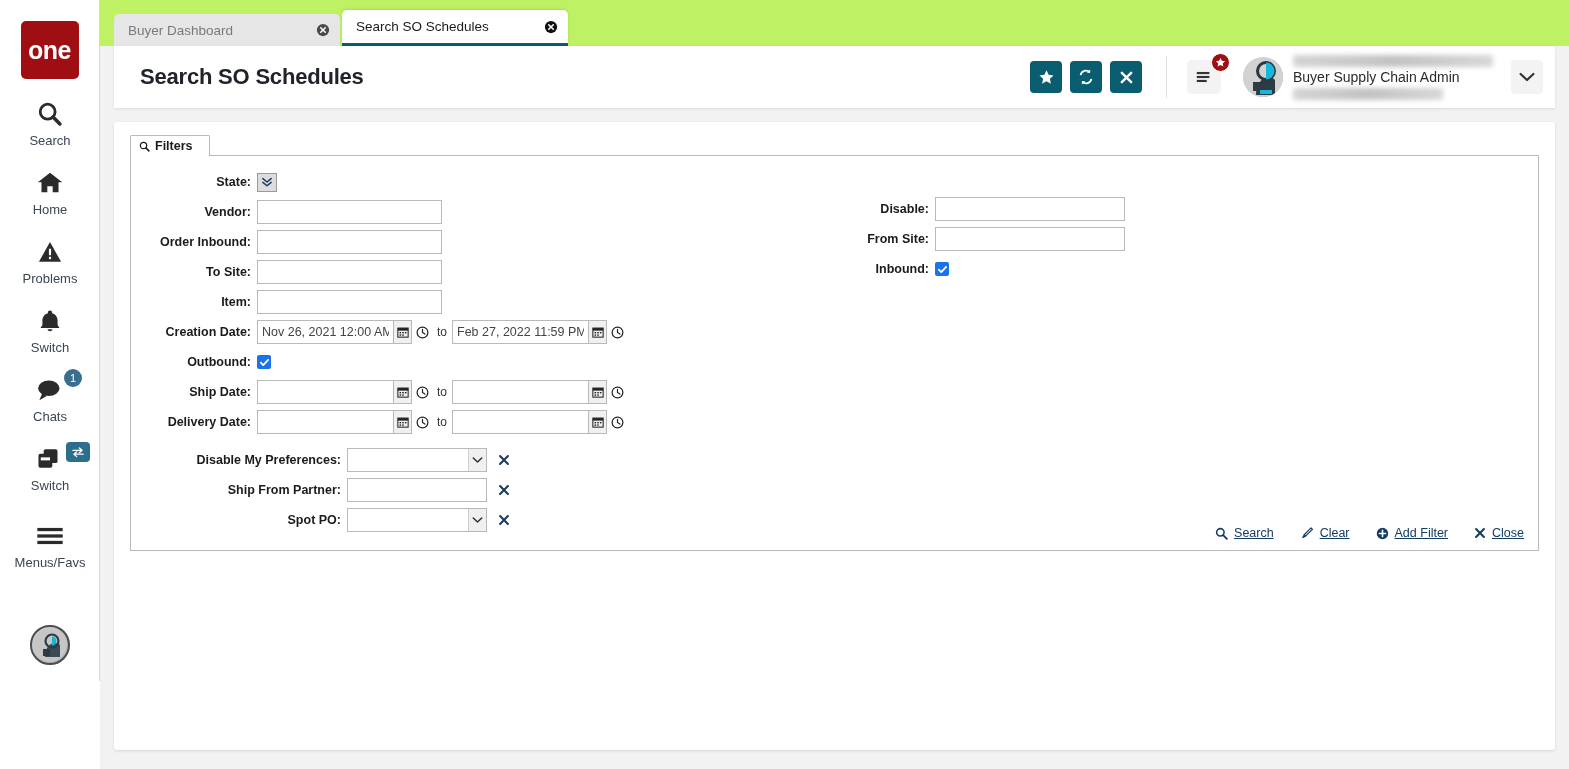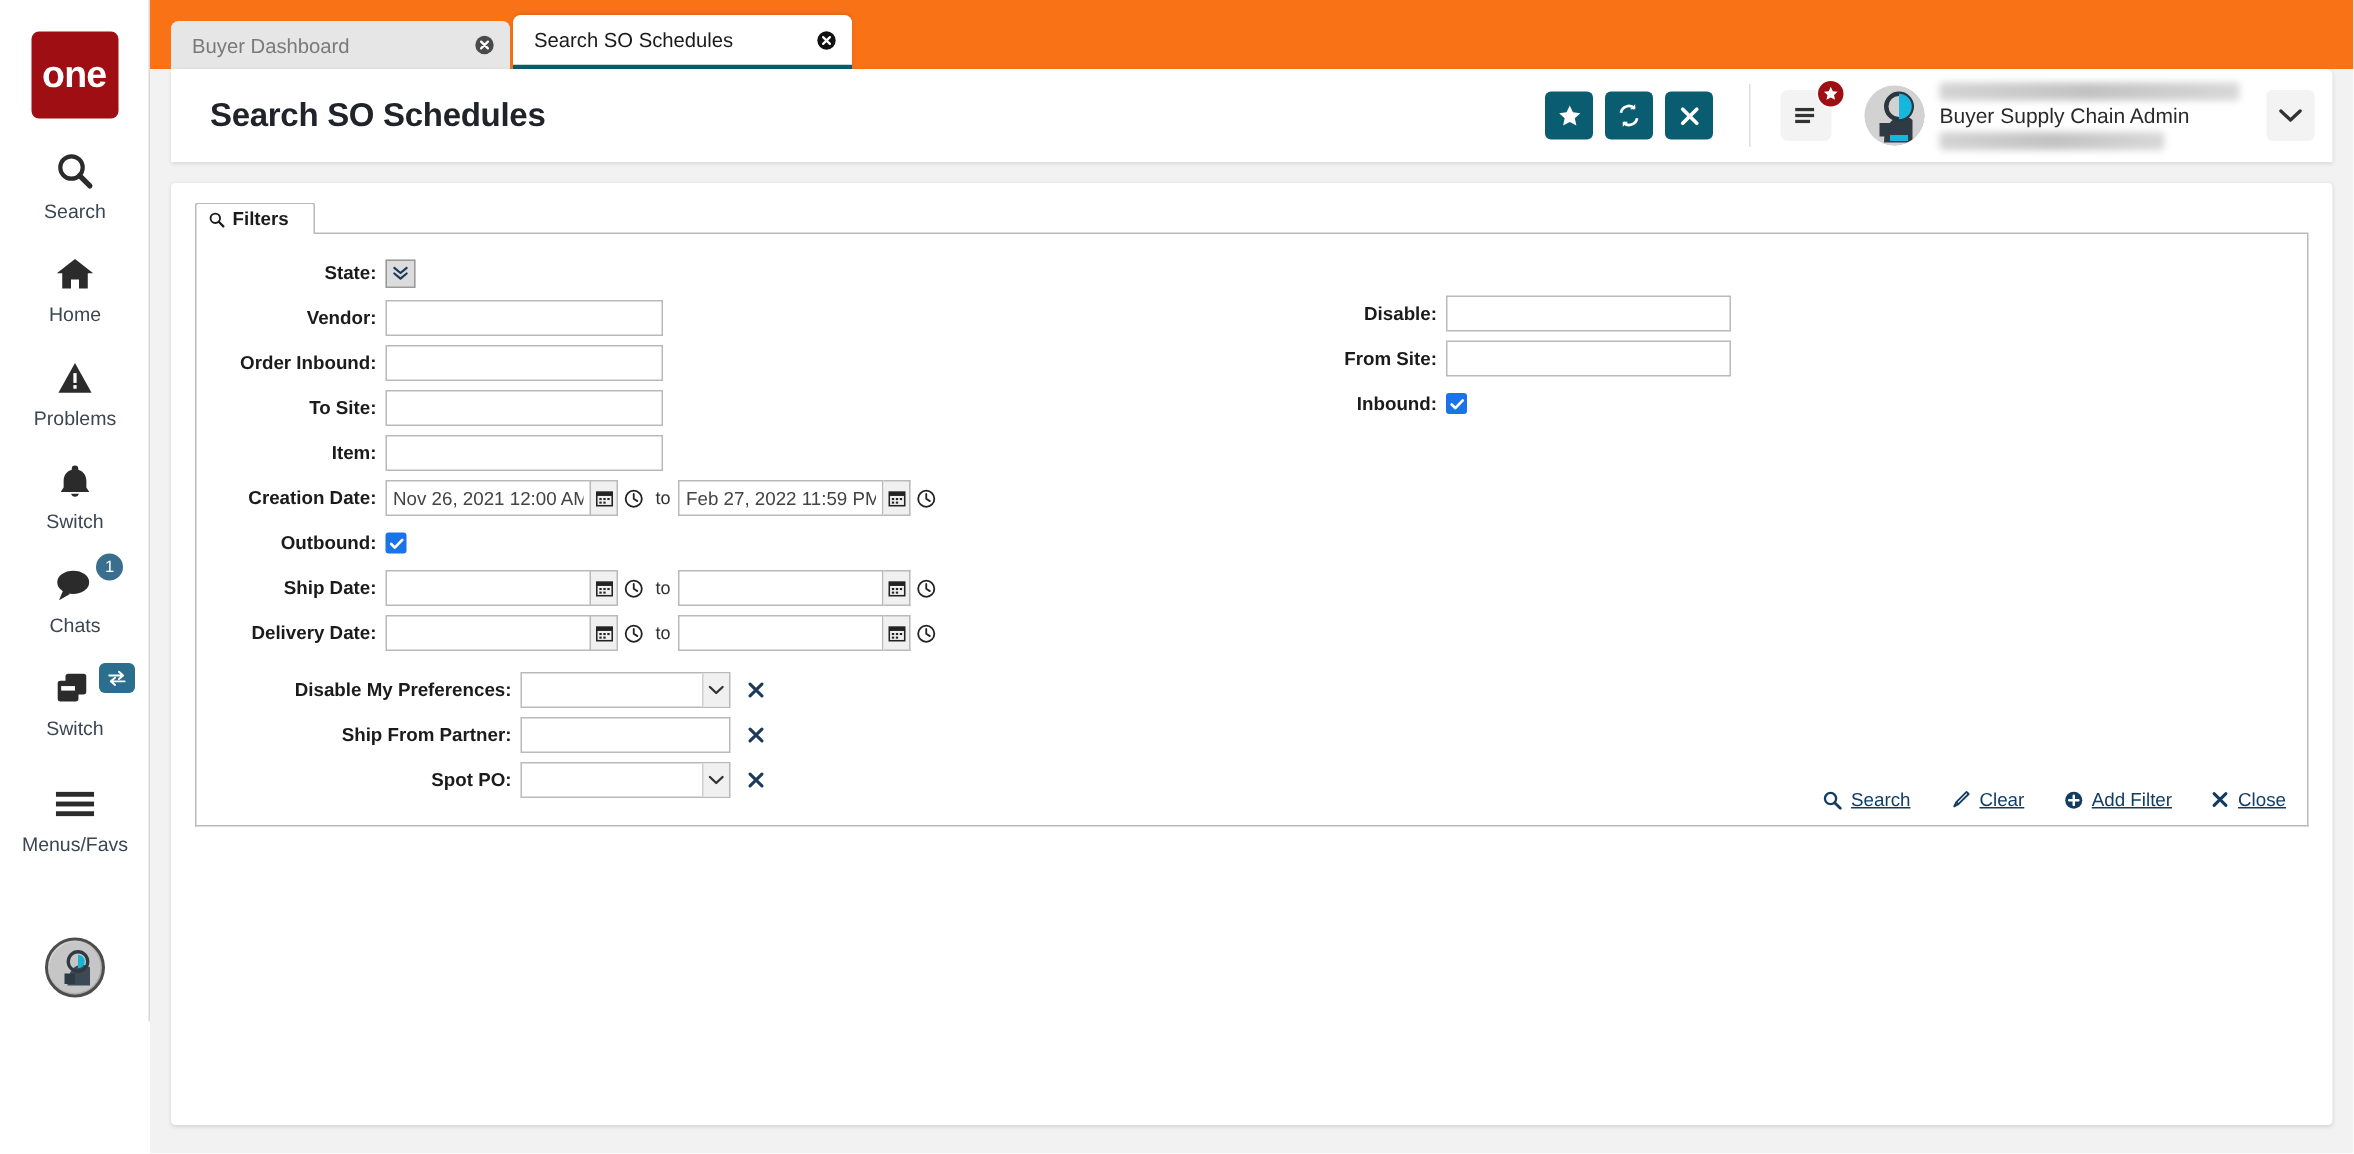--- a/index.html
+++ b/index.html
@@ -82,21 +82,21 @@
     flex: 1 1 auto; height: 769px;
     background: #f2f2f2;
     position: relative;
   }
 
   
   .tabstrip {
     height: 46px;
     display: flex; align-items: flex-end;
     padding-left: 14px;
-    background: #f97316;
+    background: #bef264;
   }
   .tab {
     height: 32px;
     min-width: 226px;
     display: flex; align-items: center; justify-content: space-between;
     padding: 0 10px 0 14px;
     border-radius: 5px 5px 0 0;
     font-size: 13.5px;
     cursor: pointer;
     position: relative;
@@ -213,21 +213,21 @@
   }
   .ftab-fill { flex: 1 1 auto; border-bottom: 1px solid #b9b9b9; height: 100%; }
   .fpanel {
     border: 1px solid #b9b9b9;
     border-top: none;
     padding: 14px 16px 12px 16px;
     min-height: 360px;
     position: relative;
   }
 
-  .grid2 { display: flex; gap: 29px; }
+  .grid2 { display: flex; }
   .col-l { width: 640px; flex: 0 0 640px; }
   .col-r { flex: 1 1 auto; padding-left: 60px; }
 
   .frow { display: flex; align-items: center; margin-bottom: 6px; height: 24px; }
   .flabel {
     font-size: 12.5px; font-weight: 700; color: #1b1b1b;
     text-align: right; padding-right: 6px;
     white-space: nowrap;
   }
   .flabel.w-l { width: 110px; flex: 0 0 110px; }

